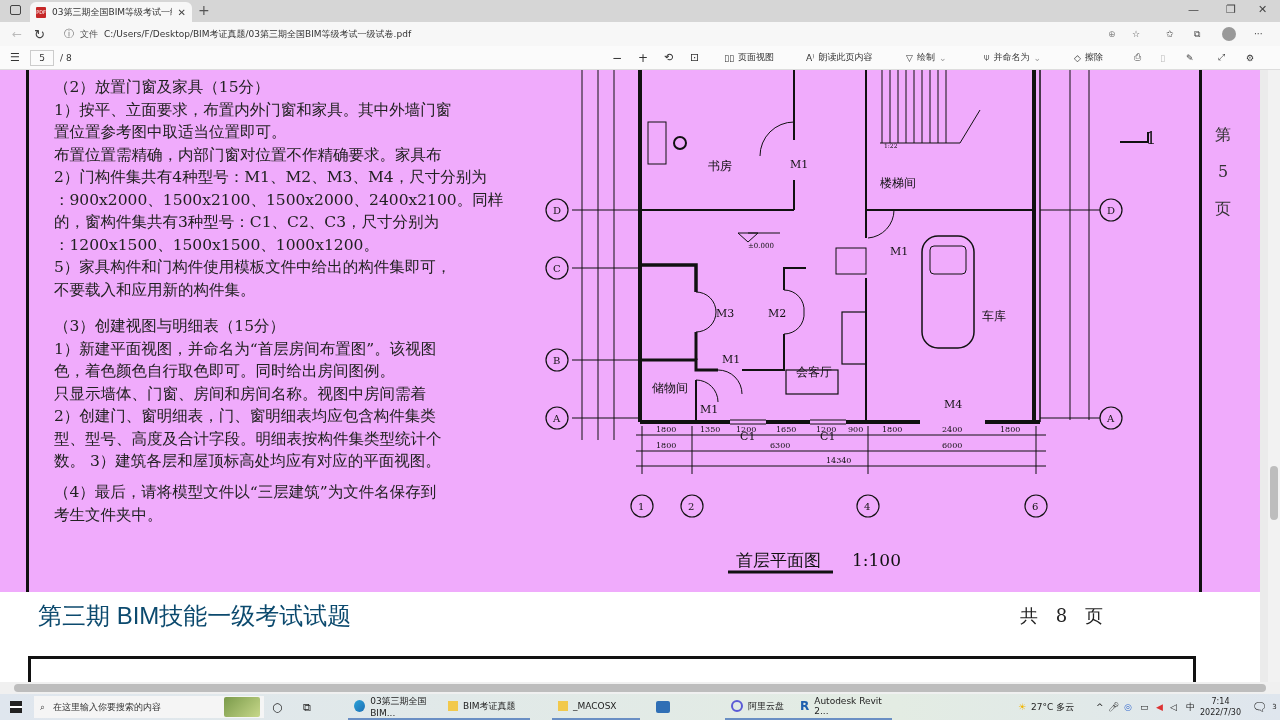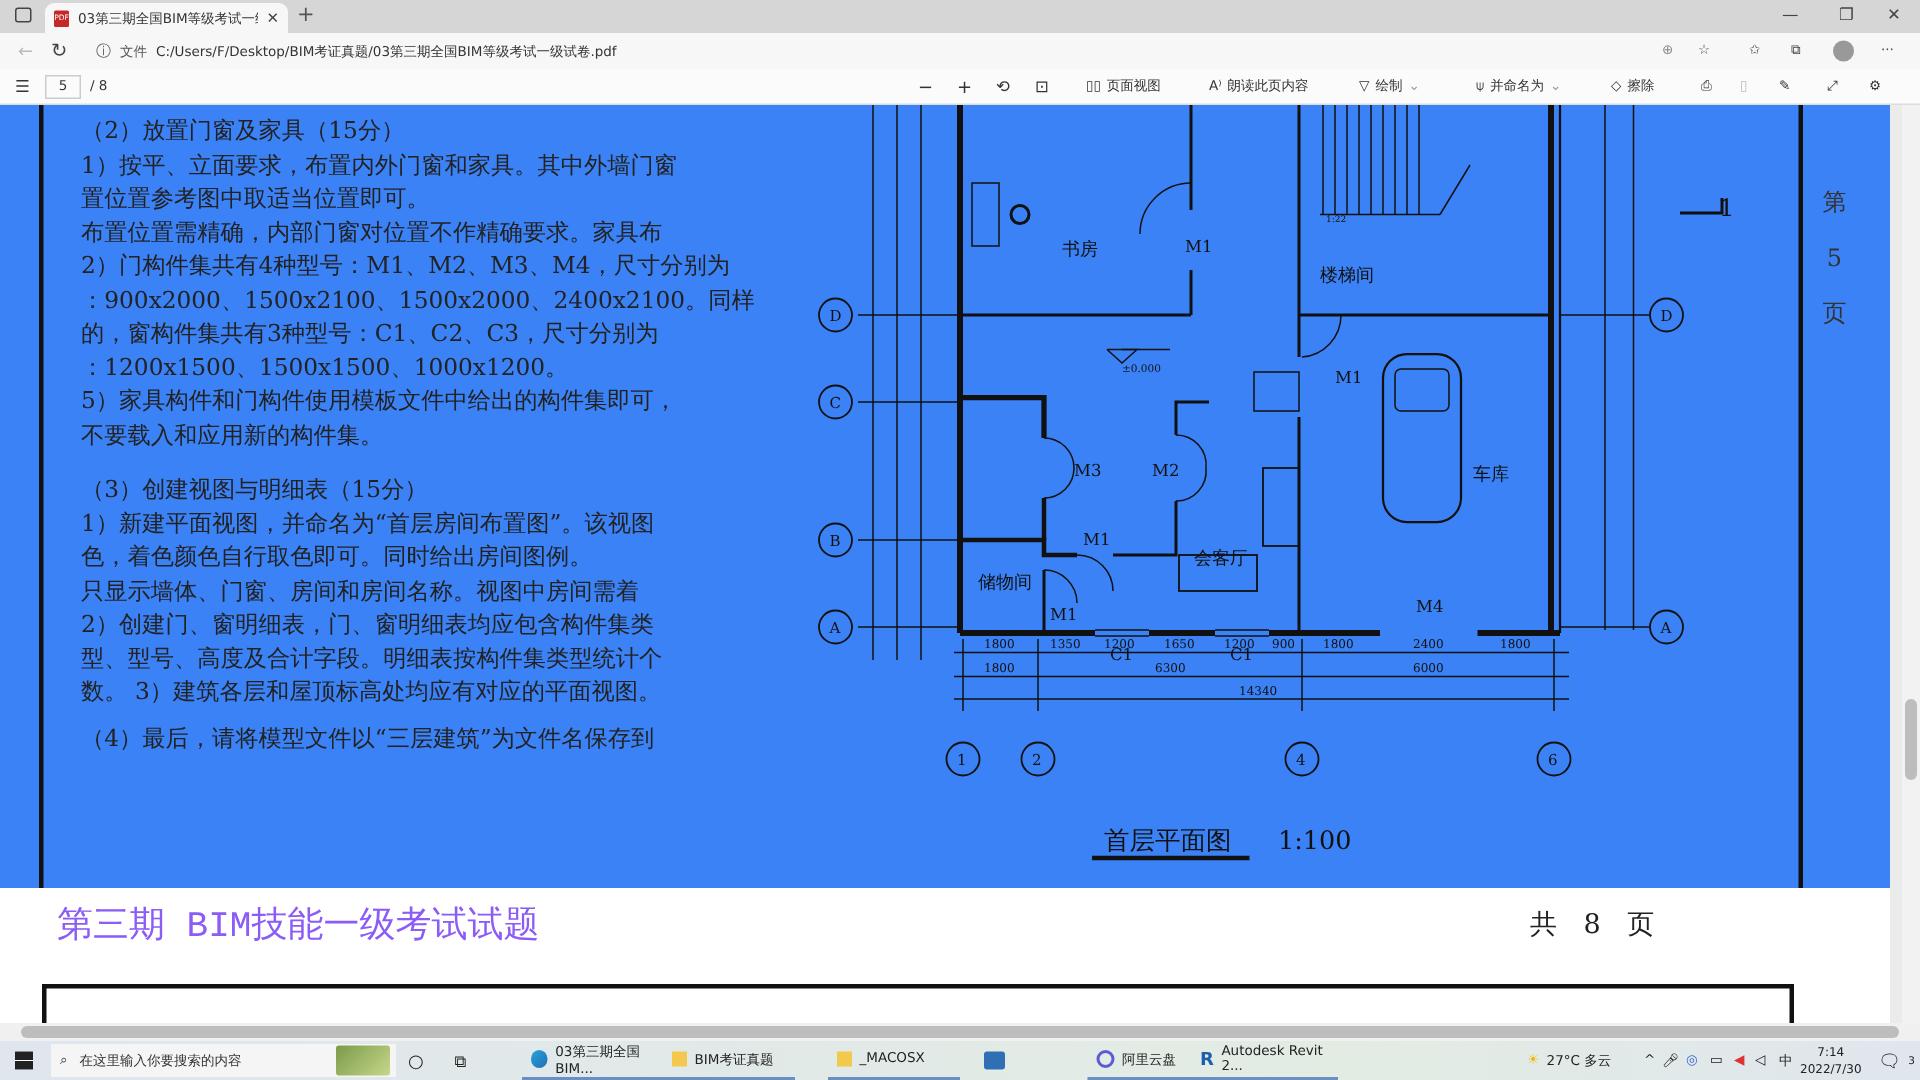--- a/index.html
+++ b/index.html
@@ -7,26 +7,26 @@
 .titlebar{position:absolute;top:0;left:0;width:1280px;height:22px;background:#d6d6d6}
 .tab{position:absolute;left:30px;top:2px;width:162px;height:20px;background:#f7f7f7;border-radius:6px 6px 0 0;display:flex;align-items:center;padding:0 6px;font-size:9px;color:#333}
 .tab .pdf{width:10px;height:11px;background:#c62828;border-radius:1px;margin-right:6px;color:#fff;font-size:5px;display:flex;align-items:center;justify-content:center}
 .tab .x{margin-left:auto;font-size:10px;color:#444}
 .newtab{position:absolute;left:198px;top:2px;font-size:14px;color:#555}
 .winbtn{position:absolute;top:3px;font-size:11px;color:#444}
 .addr{position:absolute;top:22px;left:0;width:1280px;height:24px;background:#f7f7f7;display:flex;align-items:center;font-size:9px;color:#333}
 .pdfbar{position:absolute;top:46px;left:0;width:1280px;height:24px;background:#fbfbfb;border-bottom:1px solid #ddd;display:flex;align-items:center;font-size:9px;color:#333}
 .pdfbar .item{position:absolute;display:flex;align-items:center;gap:4px}
 .viewer{position:absolute;top:70px;left:0;width:1268px;height:612px;background:#ebebeb;overflow:hidden}
-.page{position:absolute;left:0;top:-20px;width:1260px;height:600px;background:#3b82f6}
+.page{position:absolute;left:0;top:-20px;width:1260px;height:600px;background:#f0abfc}
 .frame{position:absolute;left:26px;top:20px;width:1176px;height:562px;border-left:3px solid #111;border-right:3px solid #111;border-bottom:3px solid #111}
 .text{position:absolute;left:54px;font-family:"DejaVu Serif","Liberation Serif",serif;font-size:15.5px;color:#222;line-height:22.5px;width:460px}
 .plan{position:absolute;left:530px;top:0}
 .page2{position:absolute;left:0;top:522px;width:1260px;height:120px;background:#fff}
-.p2title{position:absolute;left:38px;top:8px;font-family:Liberation Mono, monospace;font-size:24px;color:#8b5cf6}
+.p2title{position:absolute;left:38px;top:8px;font-family:Liberation Sans, sans-serif;font-size:24px;color:#0c4a6e}
 .p2pages{position:absolute;left:1020px;top:12px;font-family:"DejaVu Serif","Liberation Serif",serif;font-size:18px;color:#222;letter-spacing:6px}
 .p2frame{position:absolute;left:28px;top:64px;width:1168px;height:60px;border:3px solid #111;border-bottom:none}
 .vscroll{position:absolute;right:0;top:70px;width:12px;height:612px;background:#f2f2f2}
 .vthumb{position:absolute;right:2px;top:396px;width:8px;height:54px;background:#bdbdbd;border-radius:4px}
 .hscroll{position:absolute;left:0;top:682px;width:1280px;height:12px;background:#f0f0f0}
 .hthumb{position:absolute;left:14px;top:2px;width:1252px;height:8px;background:#bdbdbd;border-radius:4px}
 .taskbar{position:absolute;left:0;top:694px;width:1280px;height:26px;background:linear-gradient(90deg,#dfe6ee,#e3ece3 70%,#dfe6ee);display:flex;align-items:center;font-size:9px;color:#222}
 .tb{position:absolute;display:flex;align-items:center;gap:5px;height:26px}
 .tb.active{border-bottom:2px solid #6a8fc4}
 .searchbox{position:absolute;left:34px;top:2px;width:230px;height:22px;background:#f5f5f5;display:flex;align-items:center;padding-left:6px;gap:8px;font-size:9px;color:#333}
@@ -118,20 +118,21 @@
       <div>（3）创建视图与明细表（15分）</div>
       <div>1）新建平面视图，并命名为“首层房间布置图”。该视图</div>
       <div>色，着色颜色自行取色即可。同时给出房间图例。</div>
       <div>只显示墙体、门窗、房间和房间名称。视图中房间需着</div>
       <div>2）创建门、窗明细表，门、窗明细表均应包含构件集类</div>
       <div>型、型号、高度及合计字段。明细表按构件集类型统计个</div>
       <div>数。 3）建筑各层和屋顶标高处均应有对应的平面视图。</div>
     </div>
     <div class="text" style="top:431px">
       <div>（4）最后，请将模型文件以“三层建筑”为文件名保存到</div>
+      <div>考生文件夹中。</div>
     </div>
 
     <div style="position:absolute;left:1214px;top:66px;font-family:'DejaVu Serif',serif;font-size:16px;color:#333;line-height:37px;text-align:center;width:18px">
       <div>第</div>
       <div>5</div>
       <div>页</div>
     </div>
 
     <svg class="plan" width="640" height="560" viewBox="530 20 640 560" style="left:530px;top:0" font-family="DejaVu Serif, Liberation Serif, serif">
       <g stroke="#111" fill="none">

